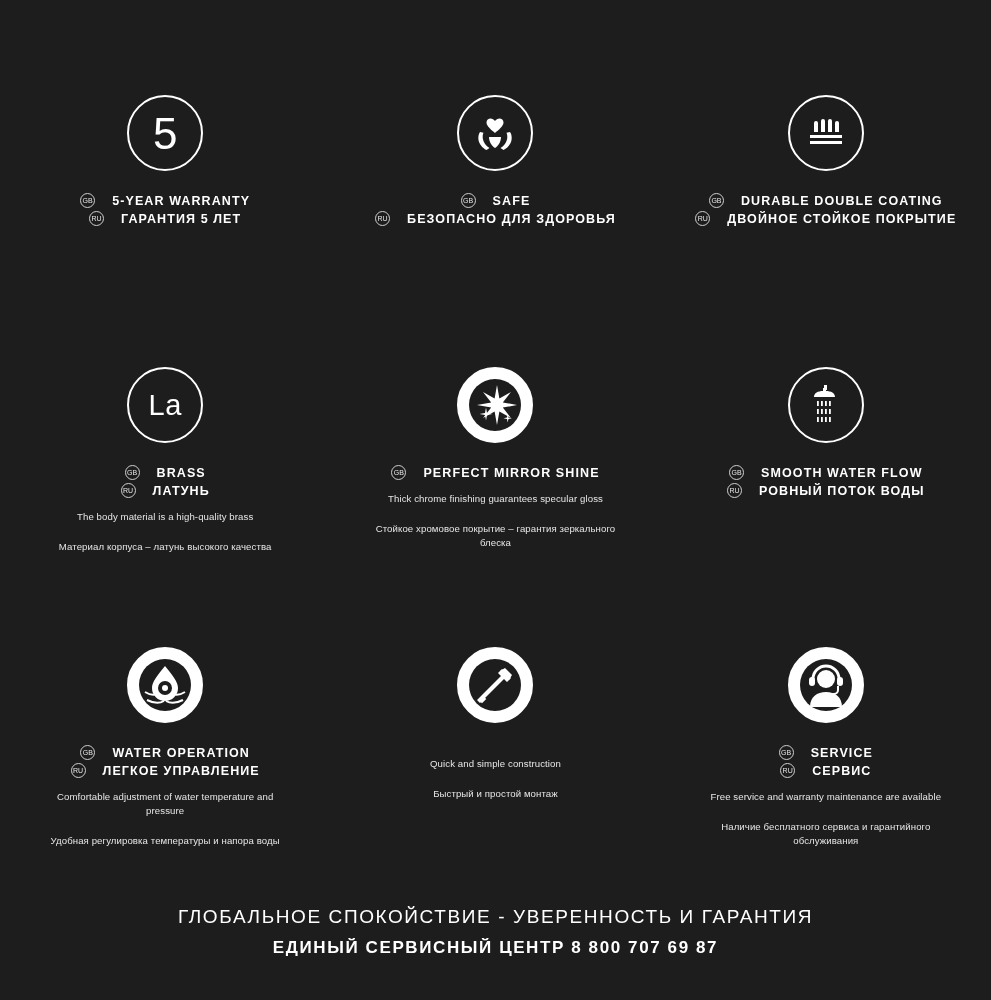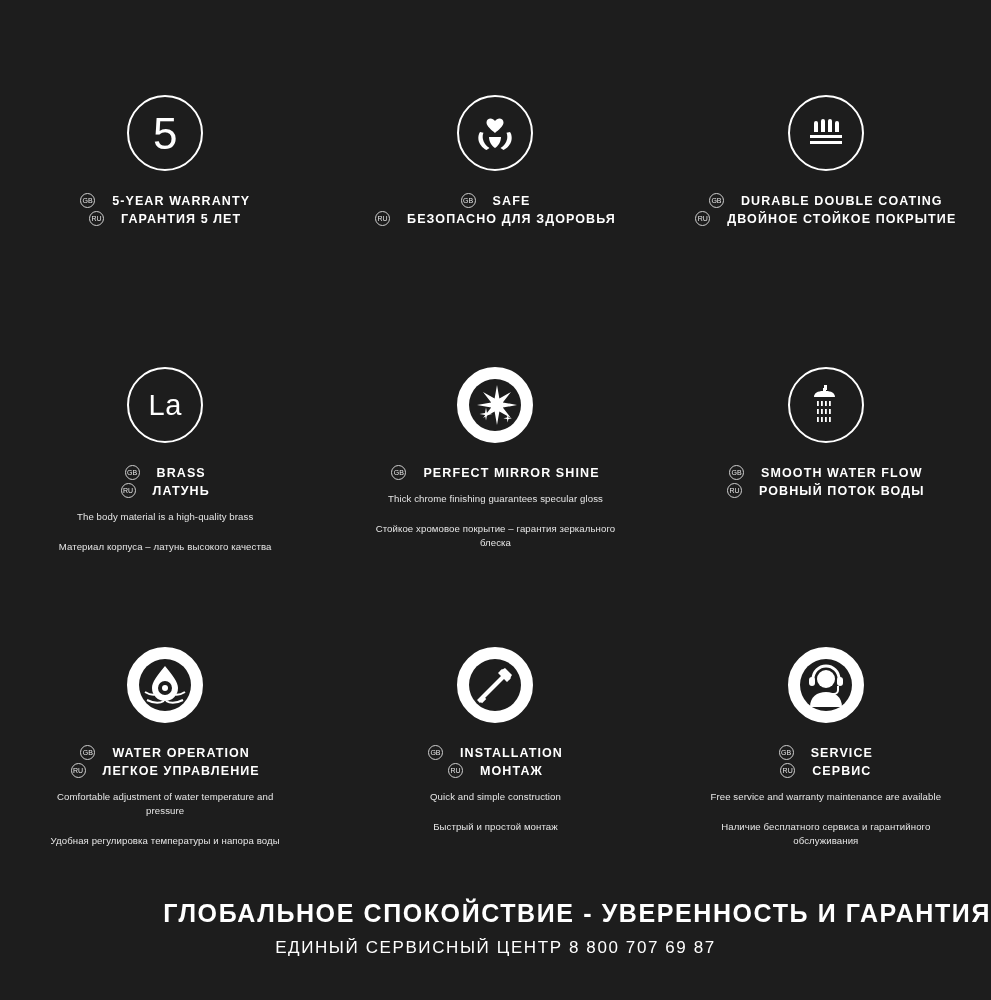--- a/index.html
+++ b/index.html
@@ -117,30 +117,29 @@
   .desc .d2 { margin-top: 16px; }
 
   .footer {
     position: absolute;
     left: 0;
     bottom: 42px;
     width: 991px;
     text-align: center;
   }
   .footer .f1 {
-    font-size: 25px;
-    font-weight: 700;
+    font-size: 19px;
+    font-weight: 400;
     letter-spacing: 1.6px;
     color: #ffffff;
-    text-align: right;
   }
   .footer .f2 {
     margin-top: 10px;
     font-size: 17px;
-    font-weight: 400;
+    font-weight: 700;
     letter-spacing: 1.6px;
     color: #ffffff;
   }
   svg { display: block; }
 </style>
 </head>
 <body>
 
 <div class="sheet">
 
@@ -339,30 +338,20 @@
         <div class="icon-wrap">
           <div class="circle filled">
             <svg width="52" height="52" viewBox="0 0 52 52">
               <circle cx="26" cy="26" r="26" fill="#1d1d1d"></circle>
               <path d="M33 10 l9 9 l-4 4 l-3-3 l-19 19 l-5 5 l-3-3 l5-5 l19-19 l-3-3 z" fill="#fff"></path>
               <path d="M31 12 l5-3 l7 7 l-3 5 z" fill="#fff"></path>
               <rect x="10" y="38" width="6" height="5" transform="rotate(-45 13 40)" fill="#fff"></rect>
             </svg>
           </div>
         </div>
-        <div class="lang-block">
-          <div class="lang-line">
-            <span class="flag">GB</span>
-            <span class="ttl">INSTALLATION</span>
-          </div>
-          <div class="lang-line">
-            <span class="flag">RU</span>
-            <span class="ttl">МОНТАЖ</span>
-          </div>
-        </div>
         <div class="desc">
           <div class="d1">Quick and simple construction</div>
           <div class="d2">Быстрый и простой монтаж</div>
         </div>
       </div>
 
       <div class="cell">
         <div class="icon-wrap">
           <div class="circle filled">
             <svg width="52" height="52" viewBox="0 0 52 52">

